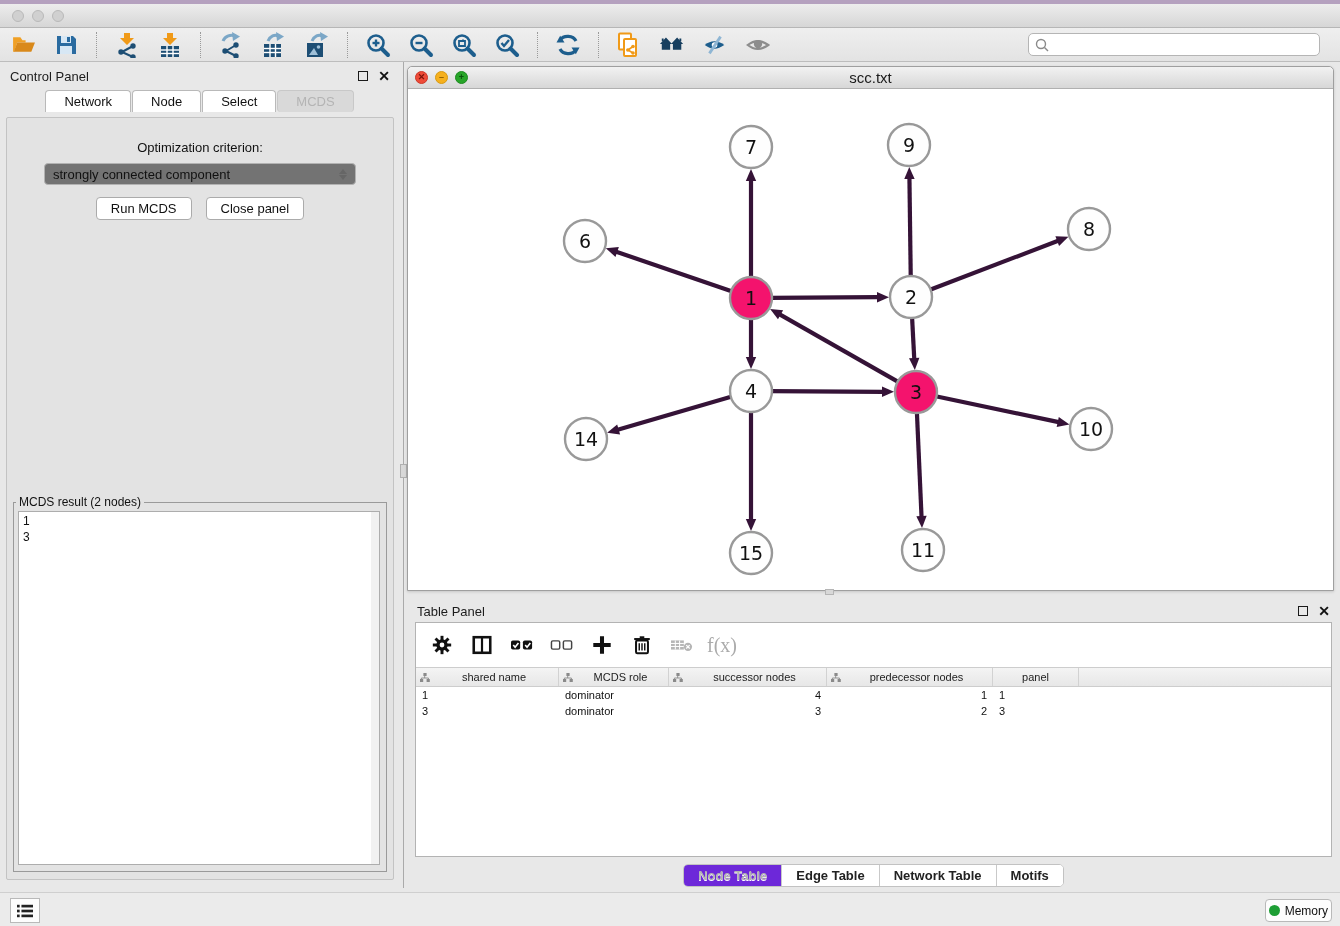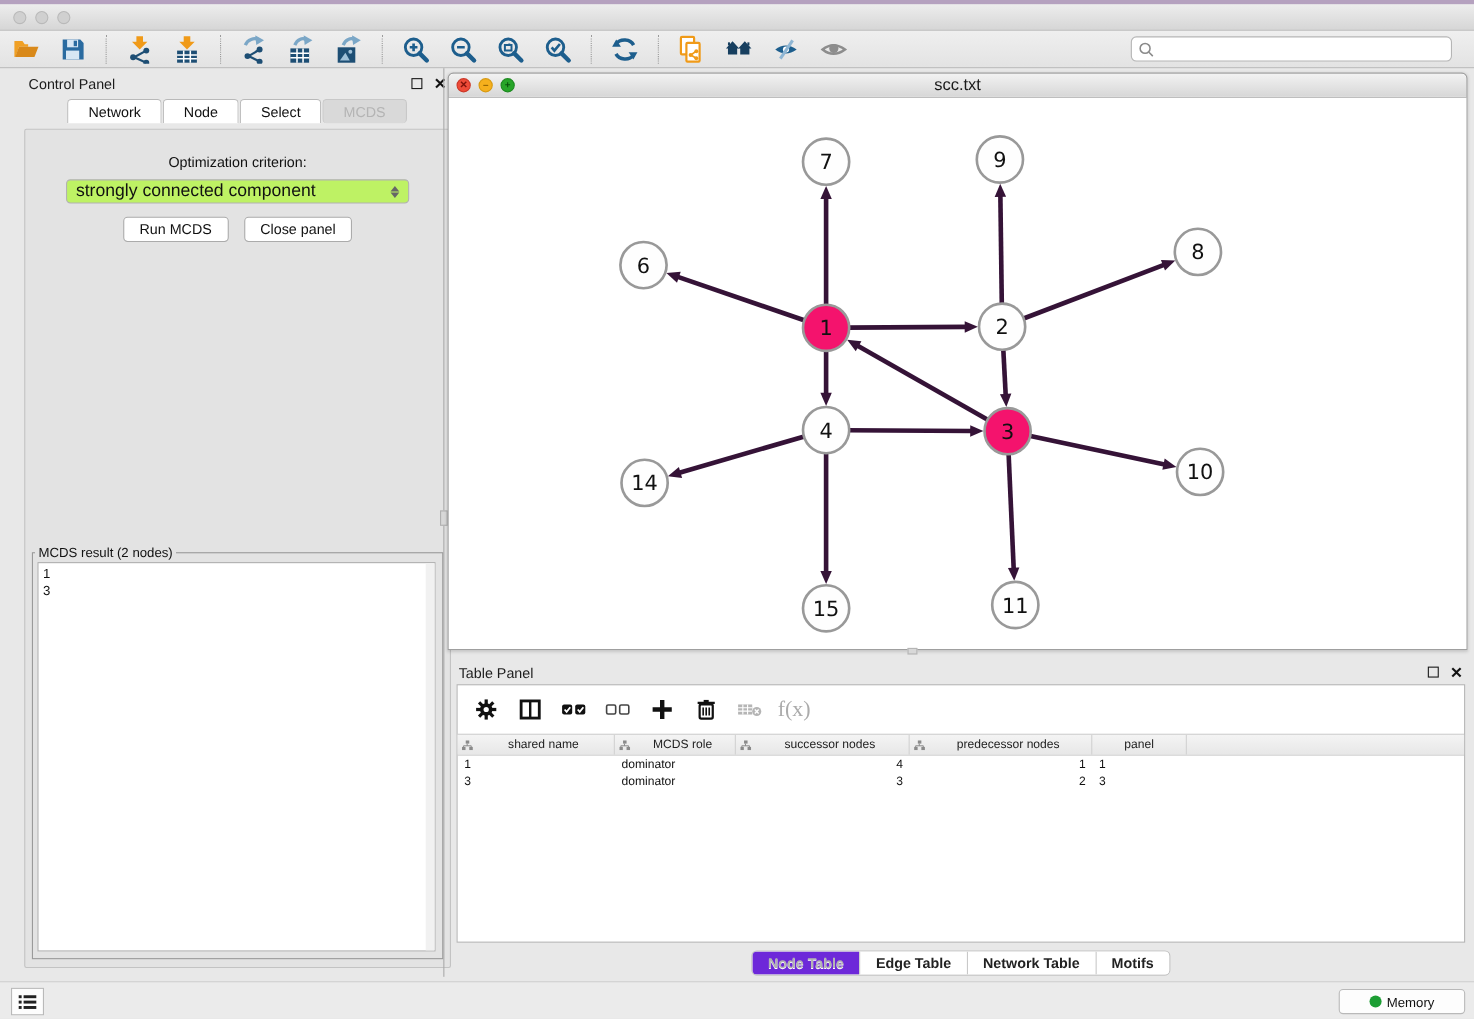--- a/index.html
+++ b/index.html
@@ -18,35 +18,35 @@
   #toolbar { position:absolute; left:0; top:28px; width:1340px; height:34px;
     background:linear-gradient(#efefef,#e3e3e3); border-bottom:1px solid #bdbdbd;
     display:flex; align-items:center; padding:0 10px; gap:17px; }
   .tb-icon { width:26px; height:26px; display:inline-flex; align-items:center; justify-content:center; }
   .tb-sep { width:1px; height:26px; border-left:1px dotted #9a9a9a; }
   #search-box { margin-left:auto; width:292px; height:23px; background:#fff; border:1px solid #b5b5b5;
     border-radius:5px; display:flex; align-items:center; padding:0 6px; margin-right:10px; }
   #search-box input { border:none; outline:none; flex:1; font-size:12px; background:transparent; margin-left:4px; }
 
   
-  #control-panel { position:absolute; left:16px; top:62px; width:400px; height:826px; }
+  #control-panel { position:absolute; left:0; top:62px; width:400px; height:826px; }
   .panel-header { height:28px; display:flex; align-items:center; padding:0 10px; }
   .panel-header .ph-title { font-size:13px; color:#1c1c1c; }
   .panel-header .ph-icons { margin-left:auto; display:flex; gap:10px; align-items:center; }
   .float-box { width:10px; height:10px; border:1.6px solid #1a1a1a; display:inline-block; }
   .close-x { font-size:14px; font-weight:bold; color:#111; line-height:10px; }
   .cp-tabs { display:flex; justify-content:center; position:relative; z-index:2; }
   .cp-tab { font-size:13px; color:#111; background:#fff; border:1px solid #b9b9b9; border-bottom:none;
     padding:3px 18px 3px; border-radius:4px 4px 0 0; margin-right:1px; }
   .cp-tab.active { background:#d9d9d9; color:#b4b4b4; border-color:#c8c8c8; border-radius:4px; }
   #cp-body { position:absolute; left:6px; right:6px; top:55px; bottom:8px;
     background:#e3e3e3; border:1px solid #c3c3c3; border-radius:2px; }
   #criterion-label { text-align:center; font-size:13px; color:#111; margin-top:22px; }
-  #criterion-select { margin:8px auto 0; width:312px; height:22px; background:#bef264; border:1px solid #b2b2b2;
-    border-radius:4px; display:flex; align-items:center; font-size:16px; padding:0 8px; color:#111; }
+  #criterion-select { margin:8px auto 0; width:312px; height:22px; background:#737373; border:1px solid #b2b2b2;
+    border-radius:4px; display:flex; align-items:center; font-size:13px; padding:0 8px; color:#111; }
   #criterion-select .chevrons { margin-left:auto; display:flex; flex-direction:column; gap:1px; }
   .chev-up { width:0; height:0; border-left:4px solid transparent; border-right:4px solid transparent; border-bottom:5px solid #666; }
   .chev-dn { width:0; height:0; border-left:4px solid transparent; border-right:4px solid transparent; border-top:5px solid #666; }
   #cp-buttons { display:flex; justify-content:center; gap:14px; margin-top:12px; }
   .cp-btn { background:#fff; border:1px solid #ababab; border-radius:4px; font-size:13px; color:#111;
     padding:3px 14px; }
   #result-fieldset { position:absolute; left:6px; right:6px; top:377px; bottom:7px;
     border:1px solid #9a9a9a; }
   #result-fieldset legend { font-size:12px; color:#111; margin-left:2px; padding:0 3px; }
   #result-text { position:absolute; left:4px; right:6px; top:2px; bottom:6px; background:#fff;
@@ -91,21 +91,21 @@
   .tp-tab { font-size:13px; font-weight:bold; color:#222; background:#fff; padding:3px 14px; border-left:1px solid #c9c9c9; }
   .tp-tab:first-child { border-left:none; }
   .tp-tab.active { background:#6d28d9; color:#b2b2b2; text-shadow:0 1px 0 #fff; }
 
   
   #statusbar { position:absolute; left:0; top:892px; width:1340px; height:34px; background:#ebebeb;
     border-top:1px solid #cfcfcf; }
   #list-btn { position:absolute; left:10px; top:5px; width:30px; height:25px; background:#fdfdfd;
     border:1px solid #b9b9b9; display:flex; align-items:center; justify-content:center; }
   #memory-btn { position:absolute; right:8px; top:6px; height:23px; background:#fdfdfd; border:1px solid #b9b9b9;
-    border-radius:4px; display:flex; align-items:center; gap:5px; padding:0 27px; font-size:12px; color:#111; }
+    border-radius:4px; display:flex; align-items:center; gap:5px; padding:0 3px; font-size:12px; color:#111; }
   #memory-dot { width:11px; height:11px; border-radius:50%; background:#1d9e34; }
 </style>
 </head>
 <body>
 
 <div id="top-strip"></div>
 
 <div id="titlebar">
   <div class="traffic">
     <span class="tl-dot"></span>

